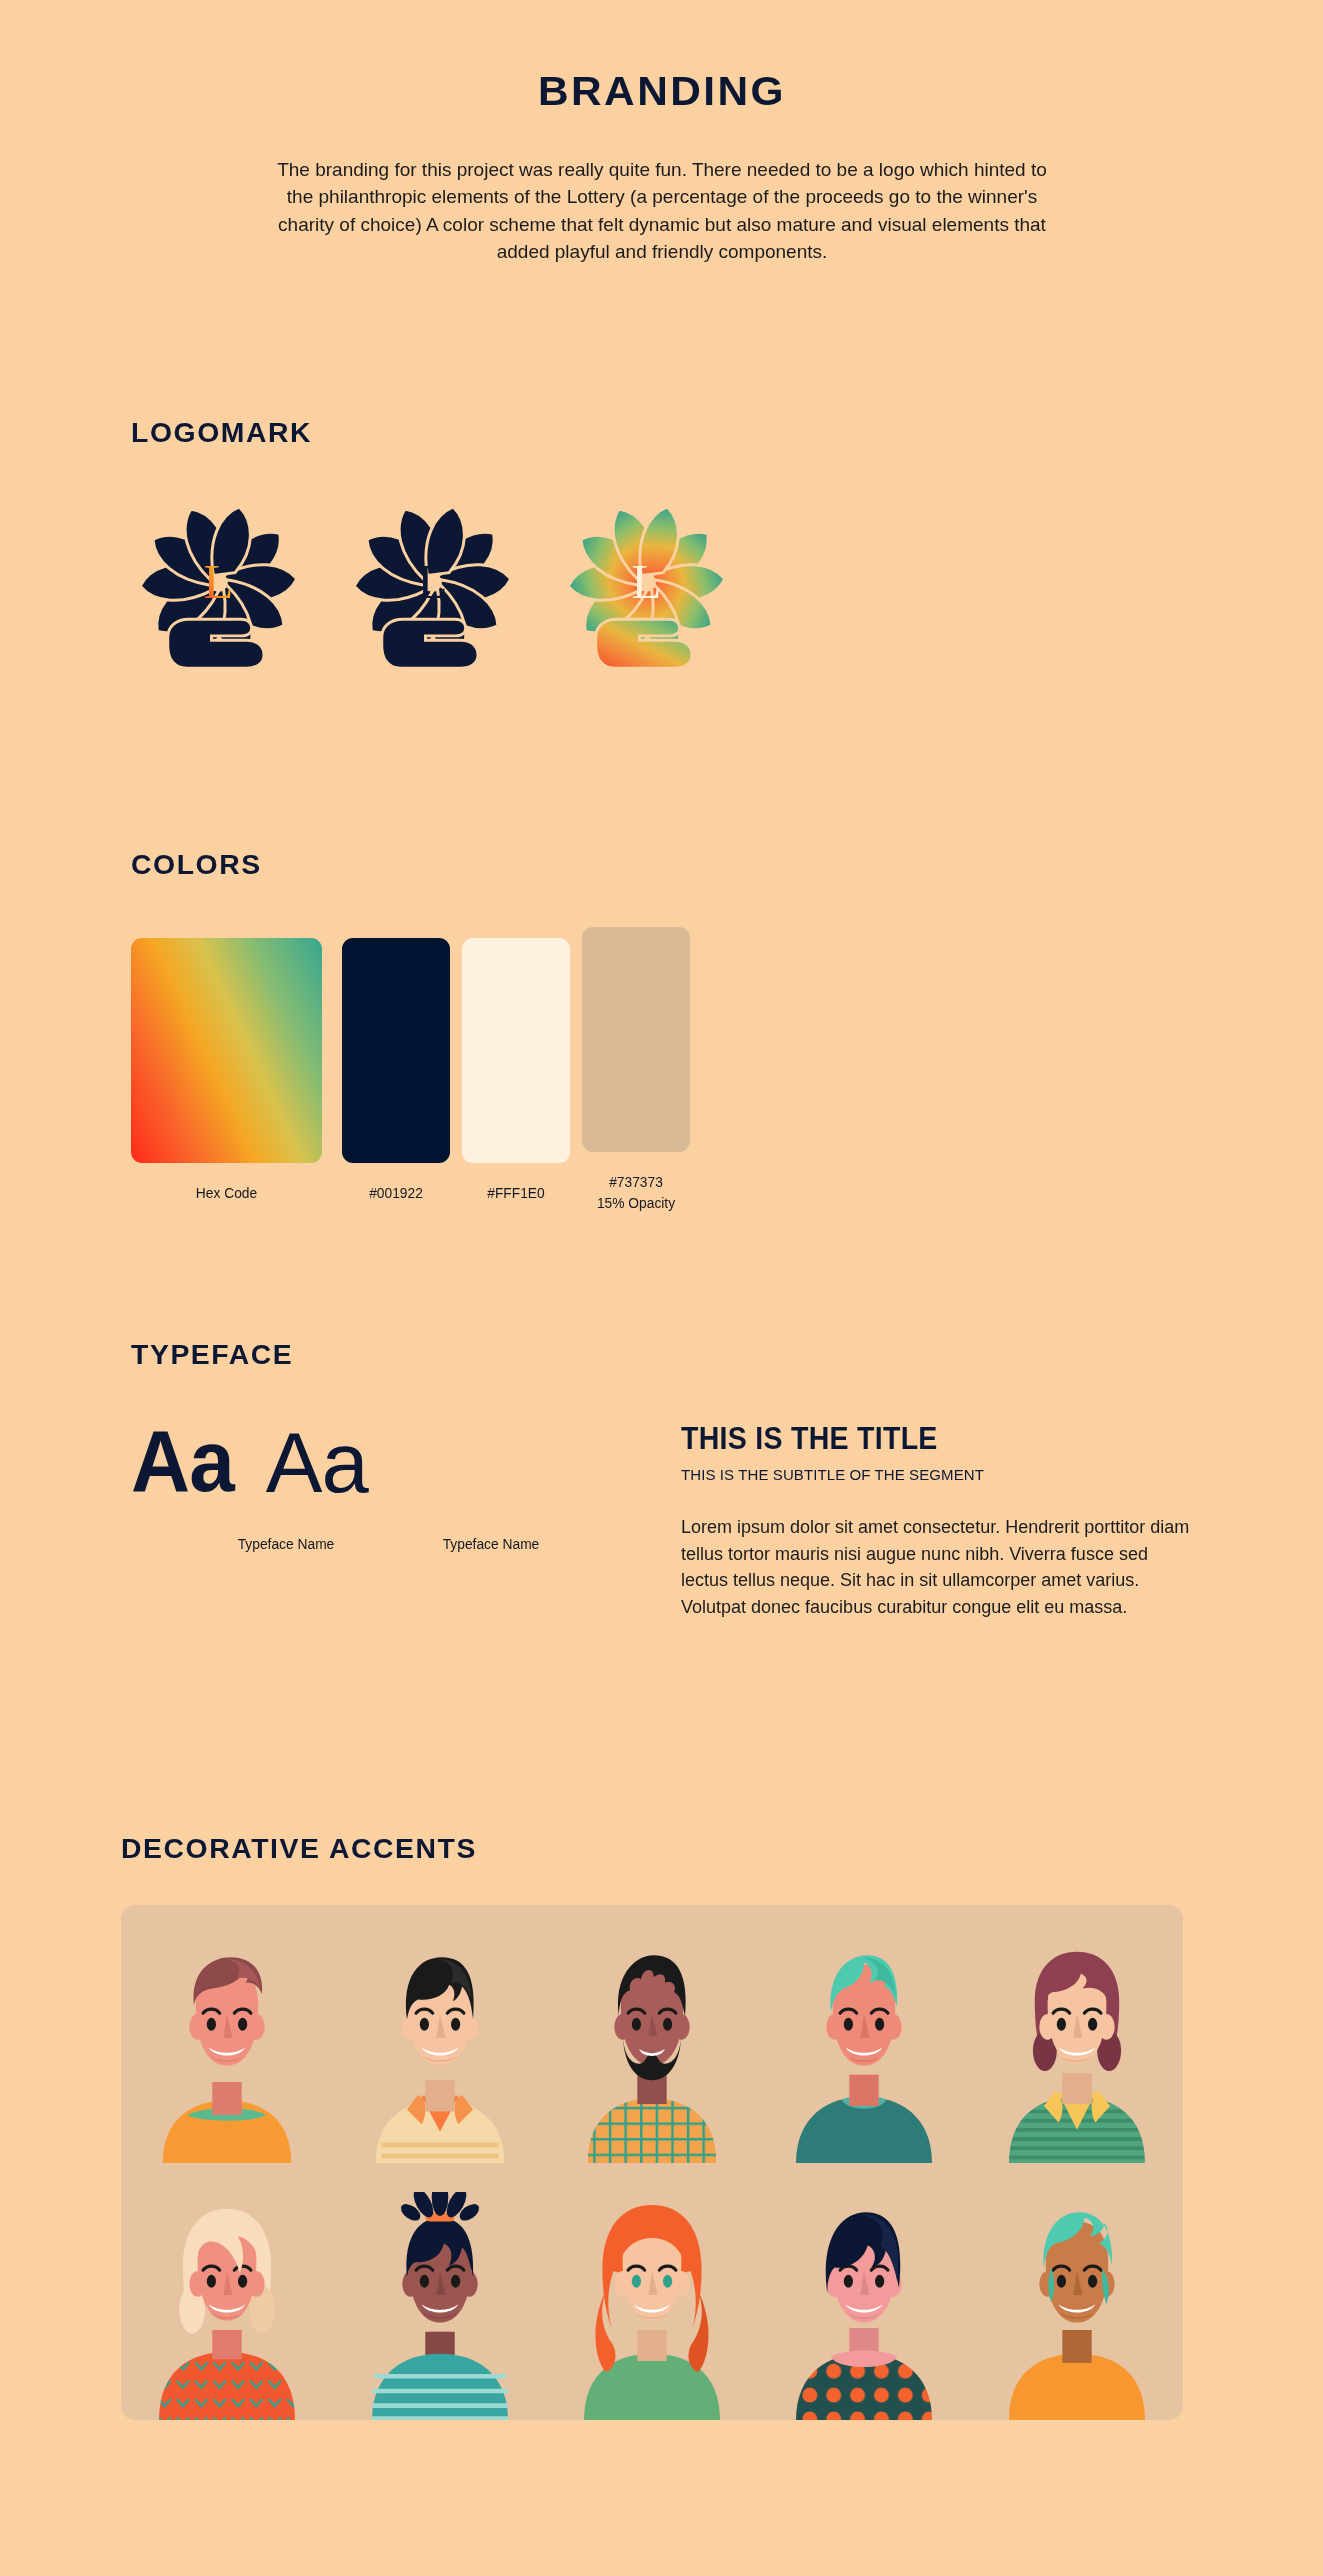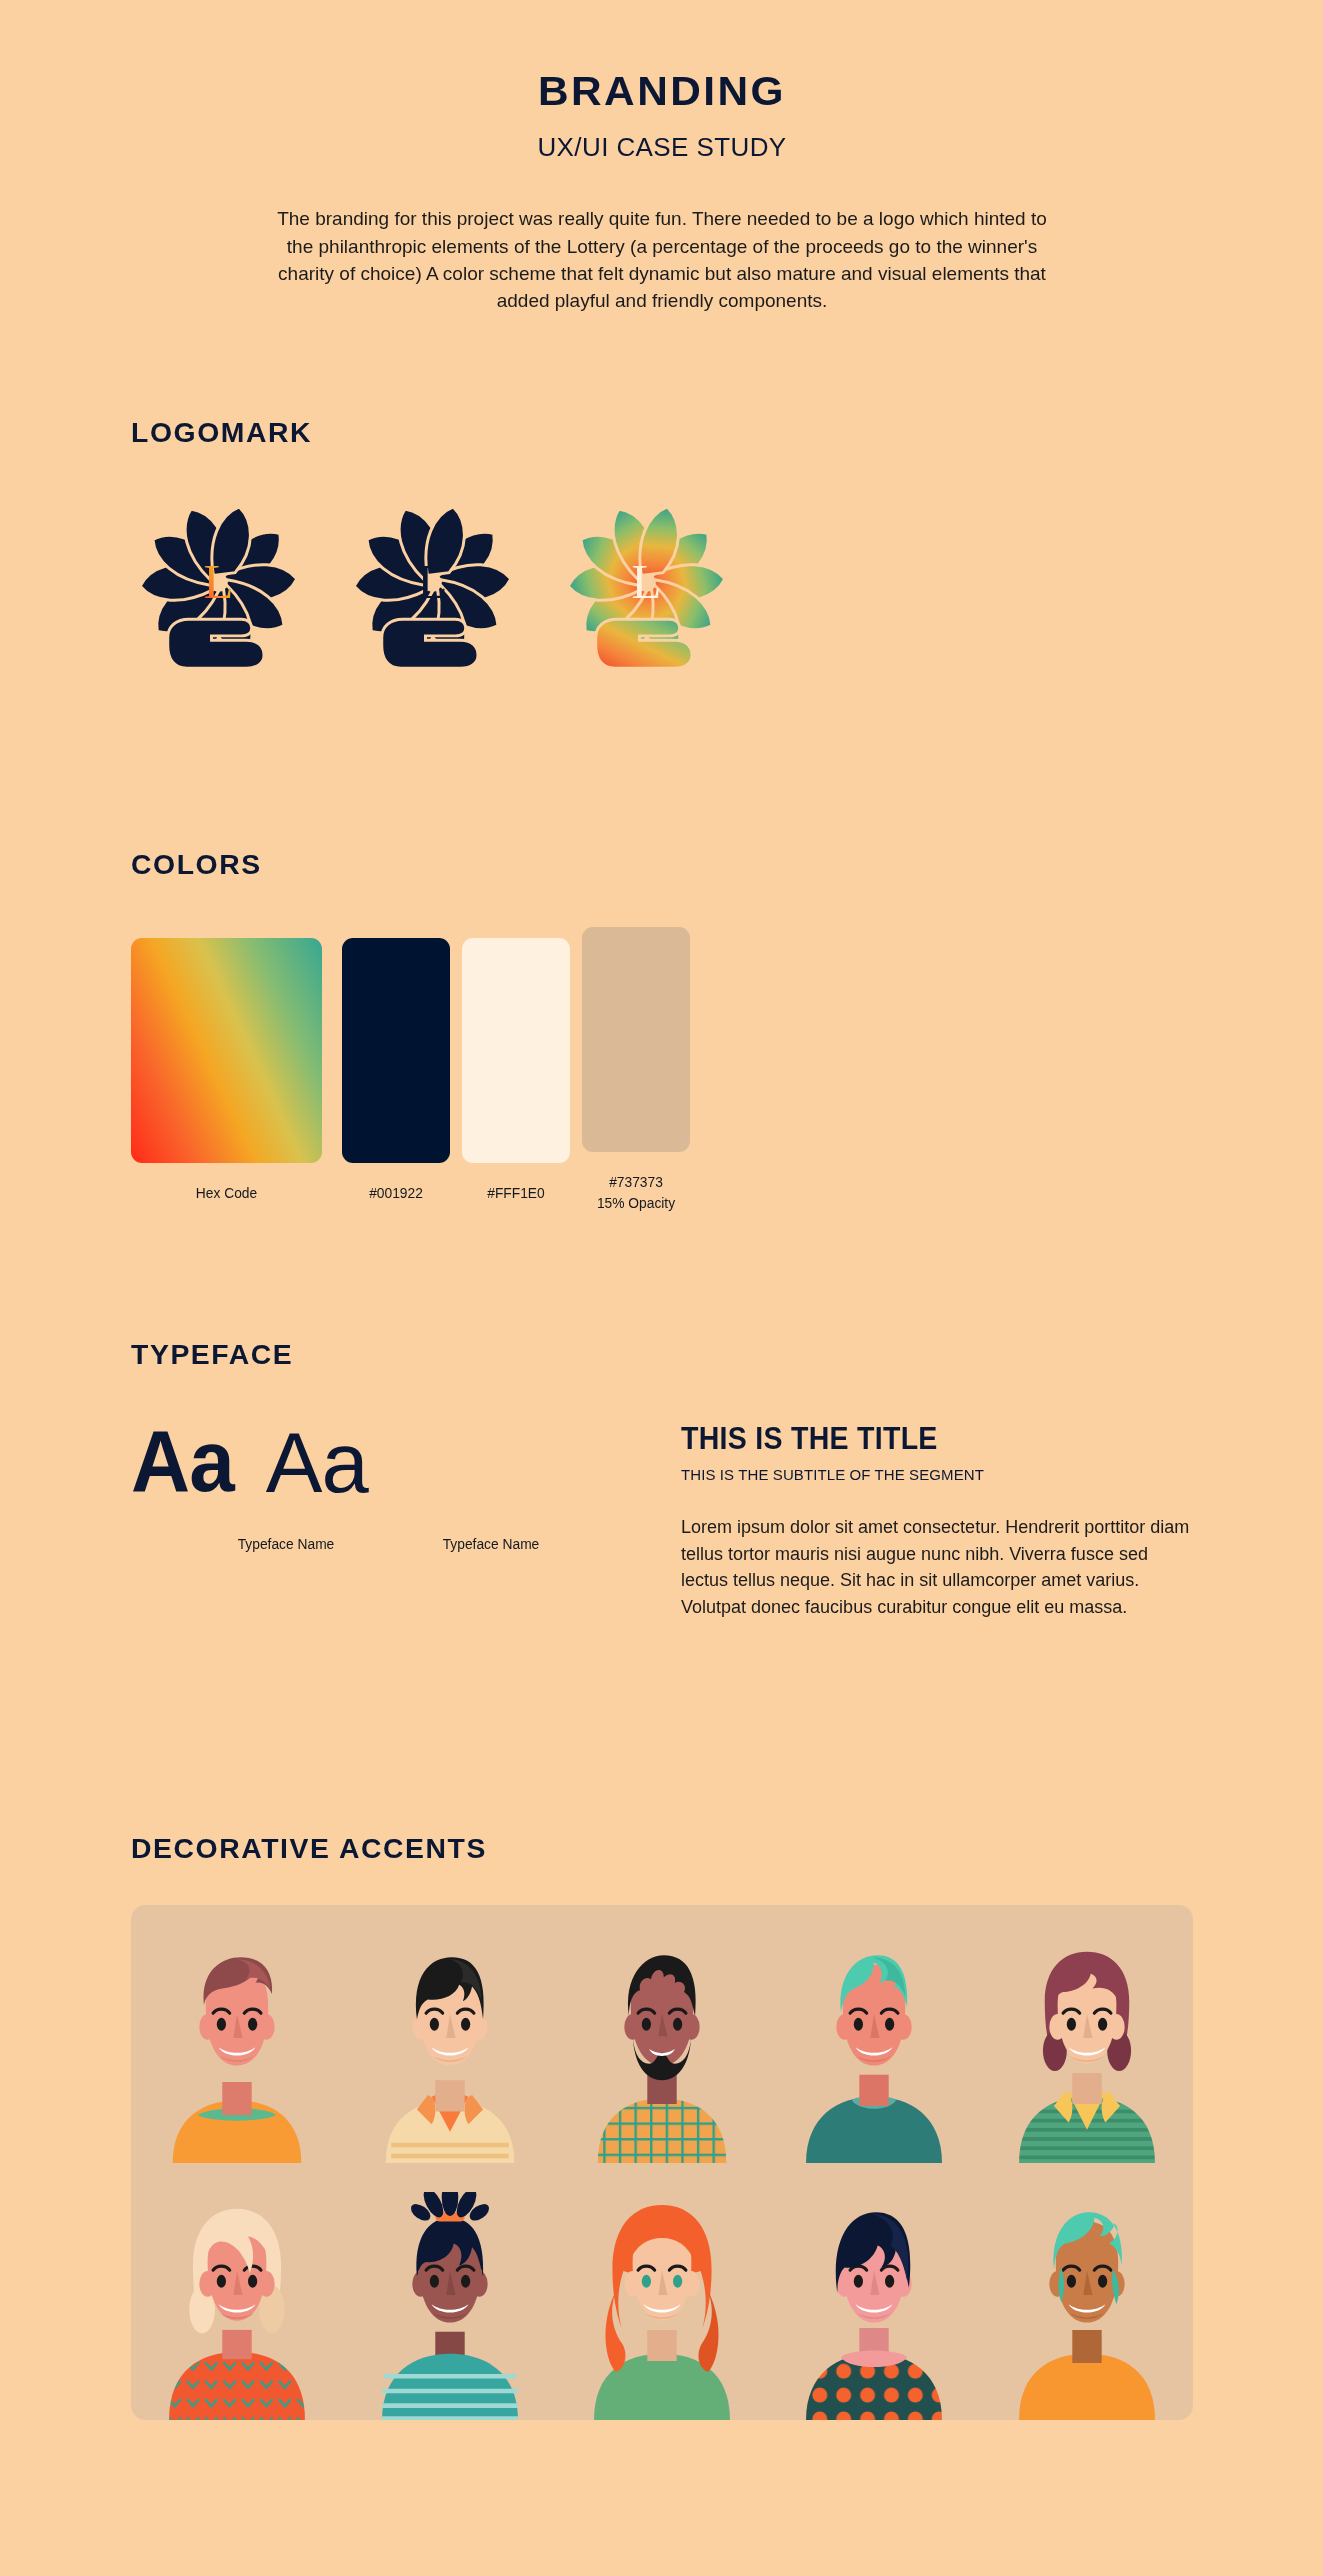--- a/index.html
+++ b/index.html
@@ -129,21 +129,21 @@
   }
   .type-paragraph {
     margin-top: 31px;
     font-size: 18px;
     line-height: 1.47;
     color: #1b1b1b;
     width: 515px;
   }
 
   
-  .accents-section { position: absolute; left: 131px; top: 1834px; width: 1066px; }
+  .accents-section { position: absolute; left: 121px; top: 1834px; width: 1066px; }
   .accents-panel {
     margin-top: 40px;
     width: 1062px;
     height: 515px;
     background: #E6C3A1;
     border-radius: 14.7px;
     overflow: hidden;
     position: relative;
   }
   .avatar-grid {
@@ -156,21 +156,20 @@
   .avatar-cell { position: relative; overflow: hidden; }
   .avatar-cell svg { position: absolute; left: 50%; transform: translateX(-50%); bottom: 0; width: 180px; height: 228px; display:block; }
 </style>
 </head>
 <body>
 
 <div class="page">
 
   <div class="header">
     <div class="page-title">BRANDING</div>
-    <div class="page-subtitle">UX/UI CASE STUDY</div>
     <div class="intro">The branding for this project was really quite fun. There needed to be a logo which hinted to the philanthropic elements of the Lottery (a percentage of the proceeds go to the winner's charity of choice) A color scheme that felt dynamic but also mature and visual elements that added playful and friendly components.</div>
   </div>
 
   <div class="logomark-section">
     <div class="section-heading">LOGOMARK</div>
     <div class="logo-row">
 
       <div class="logo-cell">
         <svg viewBox="0 0 200 200" xmlns="http://www.w3.org/2000/svg">
           <defs>

